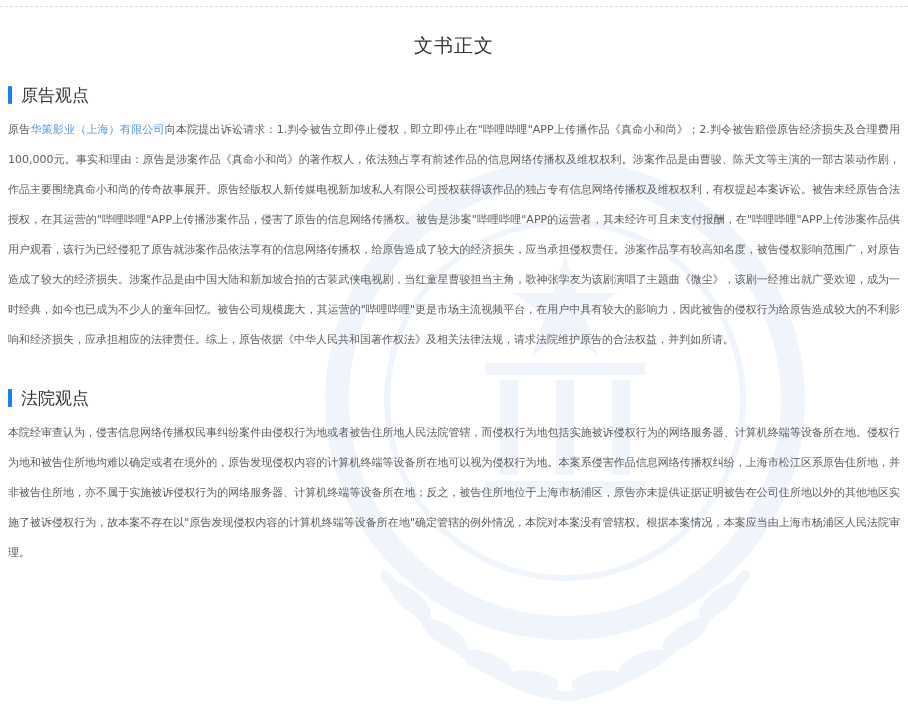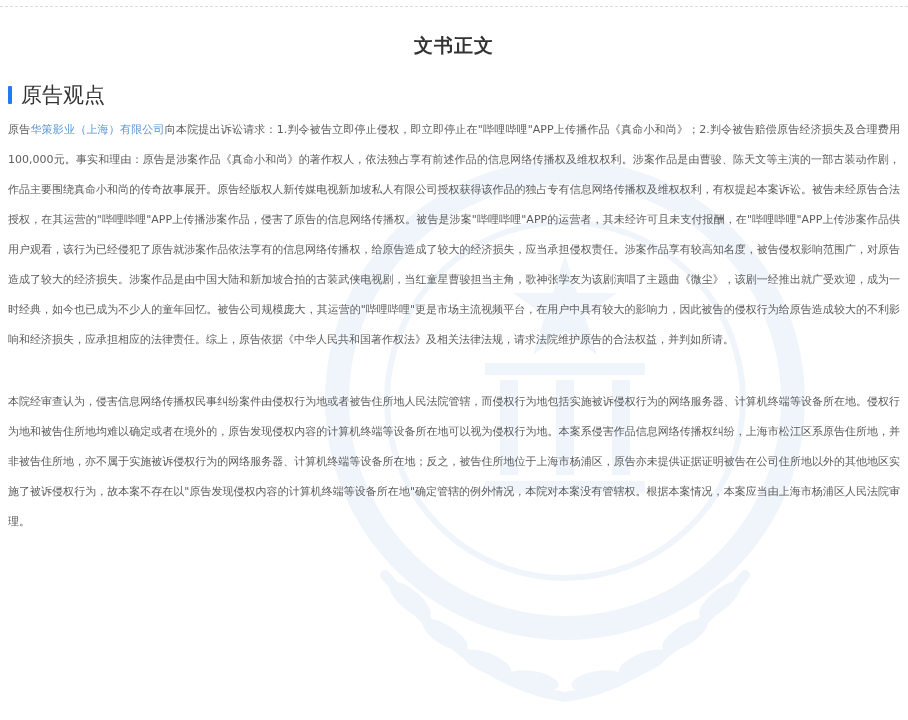--- a/index.html
+++ b/index.html
@@ -10,36 +10,36 @@
     position:relative;
     overflow:hidden;
   }
   .top-divider{
     position:absolute;left:0;top:6px;width:908px;height:0;
     border-top:1px dashed #dddddd;
   }
   .doc-title{
     position:absolute;left:0;top:33px;width:908px;
     text-align:center;
-    font-size:19px;font-weight:bold;color:#333333;
+    font-size:19px;font-weight:normal;color:#333333;
     letter-spacing:1px;
     margin:0;
   }
   .watermark{
     position:absolute;left:315px;top:145px;
     width:500px;height:570px;
     opacity:0.07;
     pointer-events:none;
   }
   .content{
     position:absolute;left:8px;top:84px;width:892px;
   }
   .sec-head{
     display:flex;align-items:center;
-    font-size:21px;color:#333333;
+    font-size:17px;color:#333333;
     height:22px;line-height:22px;
   }
   .sec-head .bar{
     display:inline-block;width:4px;height:18px;
     background:#1f7cf2;margin-right:9px;border-radius:1px;
   }
   .para{
     font-size:11px;line-height:30px;color:#5c5c5c;
     text-align:justify;
     margin:9px 0 0 0;
@@ -91,16 +91,20 @@
 
   <section>
     <div class="sec-head">
       <span class="bar"></span>
       <span>原告观点</span>
     </div>
     <p class="para para-plaintiff"><span>原告</span><a class="entity-link">华策影业（上海）有限公司</a><span>向本院提出诉讼请求：1.判令被告立即停止侵权，即立即停止在"哔哩哔哩"APP上传播作品《真命小和尚》；2.判令被告赔偿原告经济损失及合理费用100,000元。事实和理由：原告是涉案作品《真命小和尚》的著作权人，依法独占享有前述作品的信息网络传播权及维权权利。涉案作品是由曹骏、陈天文等主演的一部古装动作剧，作品主要围绕真命小和尚的传奇故事展开。原告经版权人新传媒电视新加坡私人有限公司授权获得该作品的独占专有信息网络传播权及维权权利，有权提起本案诉讼。被告未经原告合法授权，在其运营的"哔哩哔哩"APP上传播涉案作品，侵害了原告的信息网络传播权。被告是涉案"哔哩哔哩"APP的运营者，其未经许可且未支付报酬，在"哔哩哔哩"APP上传涉案作品供用户观看，该行为已经侵犯了原告就涉案作品依法享有的信息网络传播权，给原告造成了较大的经济损失，应当承担侵权责任。涉案作品享有较高知名度，被告侵权影响范围广，对原告造成了较大的经济损失。涉案作品是由中国大陆和新加坡合拍的古装武侠电视剧，当红童星曹骏担当主角，歌神张学友为该剧演唱了主题曲《微尘》，该剧一经推出就广受欢迎，成为一时经典，如今也已成为不少人的童年回忆。被告公司规模庞大，其运营的"哔哩哔哩"更是市场主流视频平台，在用户中具有较大的影响力，因此被告的侵权行为给原告造成较大的不利影响和经济损失，应承担相应的法律责任。综上，原告依据《中华人民共和国著作权法》及相关法律法规，请求法院维护原告的合法权益，并判如所请。</span></p>
   </section>
 
   <section class="court-section">
+    <div class="sec-head">
+      <span class="bar"></span>
+      <span>法院观点</span>
+    </div>
     <p class="para">本院经审查认为，侵害信息网络传播权民事纠纷案件由侵权行为地或者被告住所地人民法院管辖，而侵权行为地包括实施被诉侵权行为的网络服务器、计算机终端等设备所在地。侵权行为地和被告住所地均难以确定或者在境外的，原告发现侵权内容的计算机终端等设备所在地可以视为侵权行为地。本案系侵害作品信息网络传播权纠纷，上海市松江区系原告住所地，并非被告住所地，亦不属于实施被诉侵权行为的网络服务器、计算机终端等设备所在地；反之，被告住所地位于上海市杨浦区，原告亦未提供证据证明被告在公司住所地以外的其他地区实施了被诉侵权行为，故本案不存在以"原告发现侵权内容的计算机终端等设备所在地"确定管辖的例外情况，本院对本案没有管辖权。根据本案情况，本案应当由上海市杨浦区人民法院审理。</p>
   </section>
 
 </div>
 
 </body></html>

